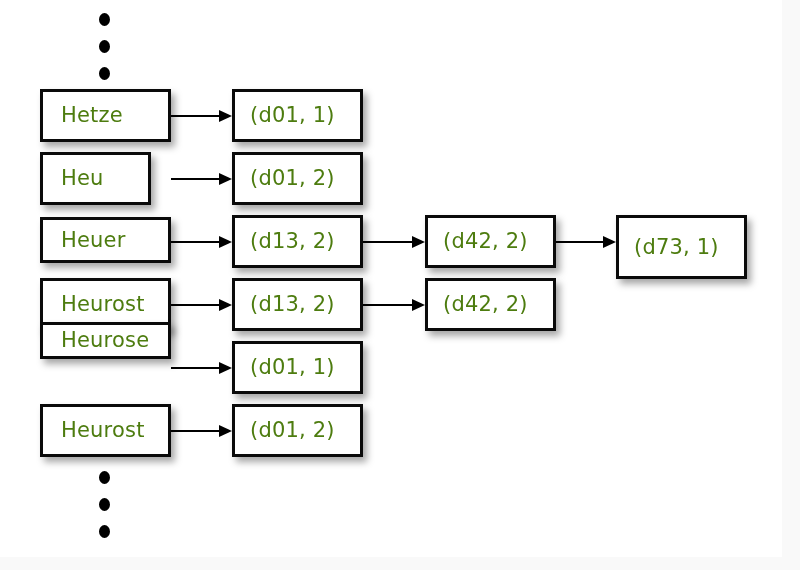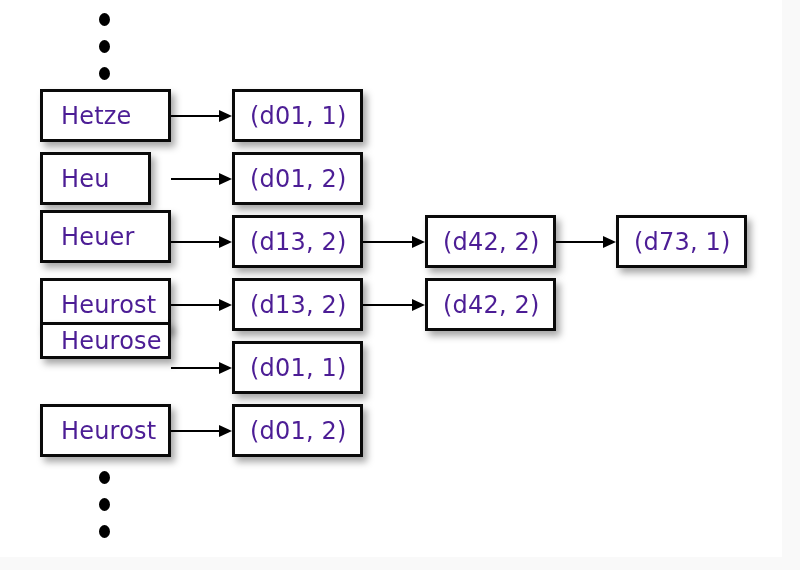--- a/index.html
+++ b/index.html
@@ -47,23 +47,23 @@
     background: #ffffff;
     border: 3px solid #0a0a0a;
     display: flex;
     align-items: center;
     box-shadow: 4px 5px 7px rgba(0,0,0,0.35);
     z-index: 3;
   }
   .node .node-label {
     display: block;
     padding-left: 18px;
-    font-size: 24px;
+    font-size: 21px;
     line-height: 1;
-    color: #4c1d95;
+    color: #4d7c0f;
     letter-spacing: 0.2px;
     white-space: nowrap;
   }
   .node.posting .node-label {
     padding-left: 15px;
   }
 
   
   .arrow {
     position: absolute;
@@ -114,21 +114,21 @@
     <span class="dot" style="top:27px;"></span>
     <span class="dot" style="top:54px;"></span>
   </div>
 
   <div class="node term" style="left:40px; top:89px; width:131px; height:53px;">
     <span class="node-label">Hetze</span>
   </div>
   <div class="node term" style="left:40px; top:152px; width:111px; height:53px;">
     <span class="node-label">Heu</span>
   </div>
-  <div class="node term" style="left:40px; top:210px; width:131px; height:53px;">
+  <div class="node term" style="left:40px; top:217px; width:131px; height:46px;">
     <span class="node-label">Heuer</span>
   </div>
   <div class="node term" style="left:40px; top:278px; width:131px; height:53px;">
     <span class="node-label">Heurost</span>
   </div>
   <div class="node term" style="left:40px; top:322px; width:131px; height:37px;">
     <span class="node-label">Heurose</span>
   </div>
   <div class="node term" style="left:40px; top:404px; width:131px; height:53px;">
     <span class="node-label">Heurost</span>
@@ -192,21 +192,21 @@
   </div>
   <div class="node posting" style="left:425px; top:278px; width:131px; height:53px;">
     <span class="node-label">(d42, 2)</span>
   </div>
 
   <div class="arrow" style="left:556px; top:236px; width:60px;">
     <span class="shaft" style="width:47px;"></span>
     <span class="head" style="left:47px;"></span>
   </div>
 
-  <div class="node posting" style="left:616px; top:215px; width:131px; height:53px;">
+  <div class="node posting" style="left:616px; top:215px; width:131px; height:64px;">
     <span class="node-label">(d73, 1)</span>
   </div>
 
   <div class="dots" style="left:99px; top:471px; width:11px; height:68px;">
     <span class="dot" style="top:0px;"></span>
     <span class="dot" style="top:27px;"></span>
     <span class="dot" style="top:54px;"></span>
   </div>
 
 </div>

